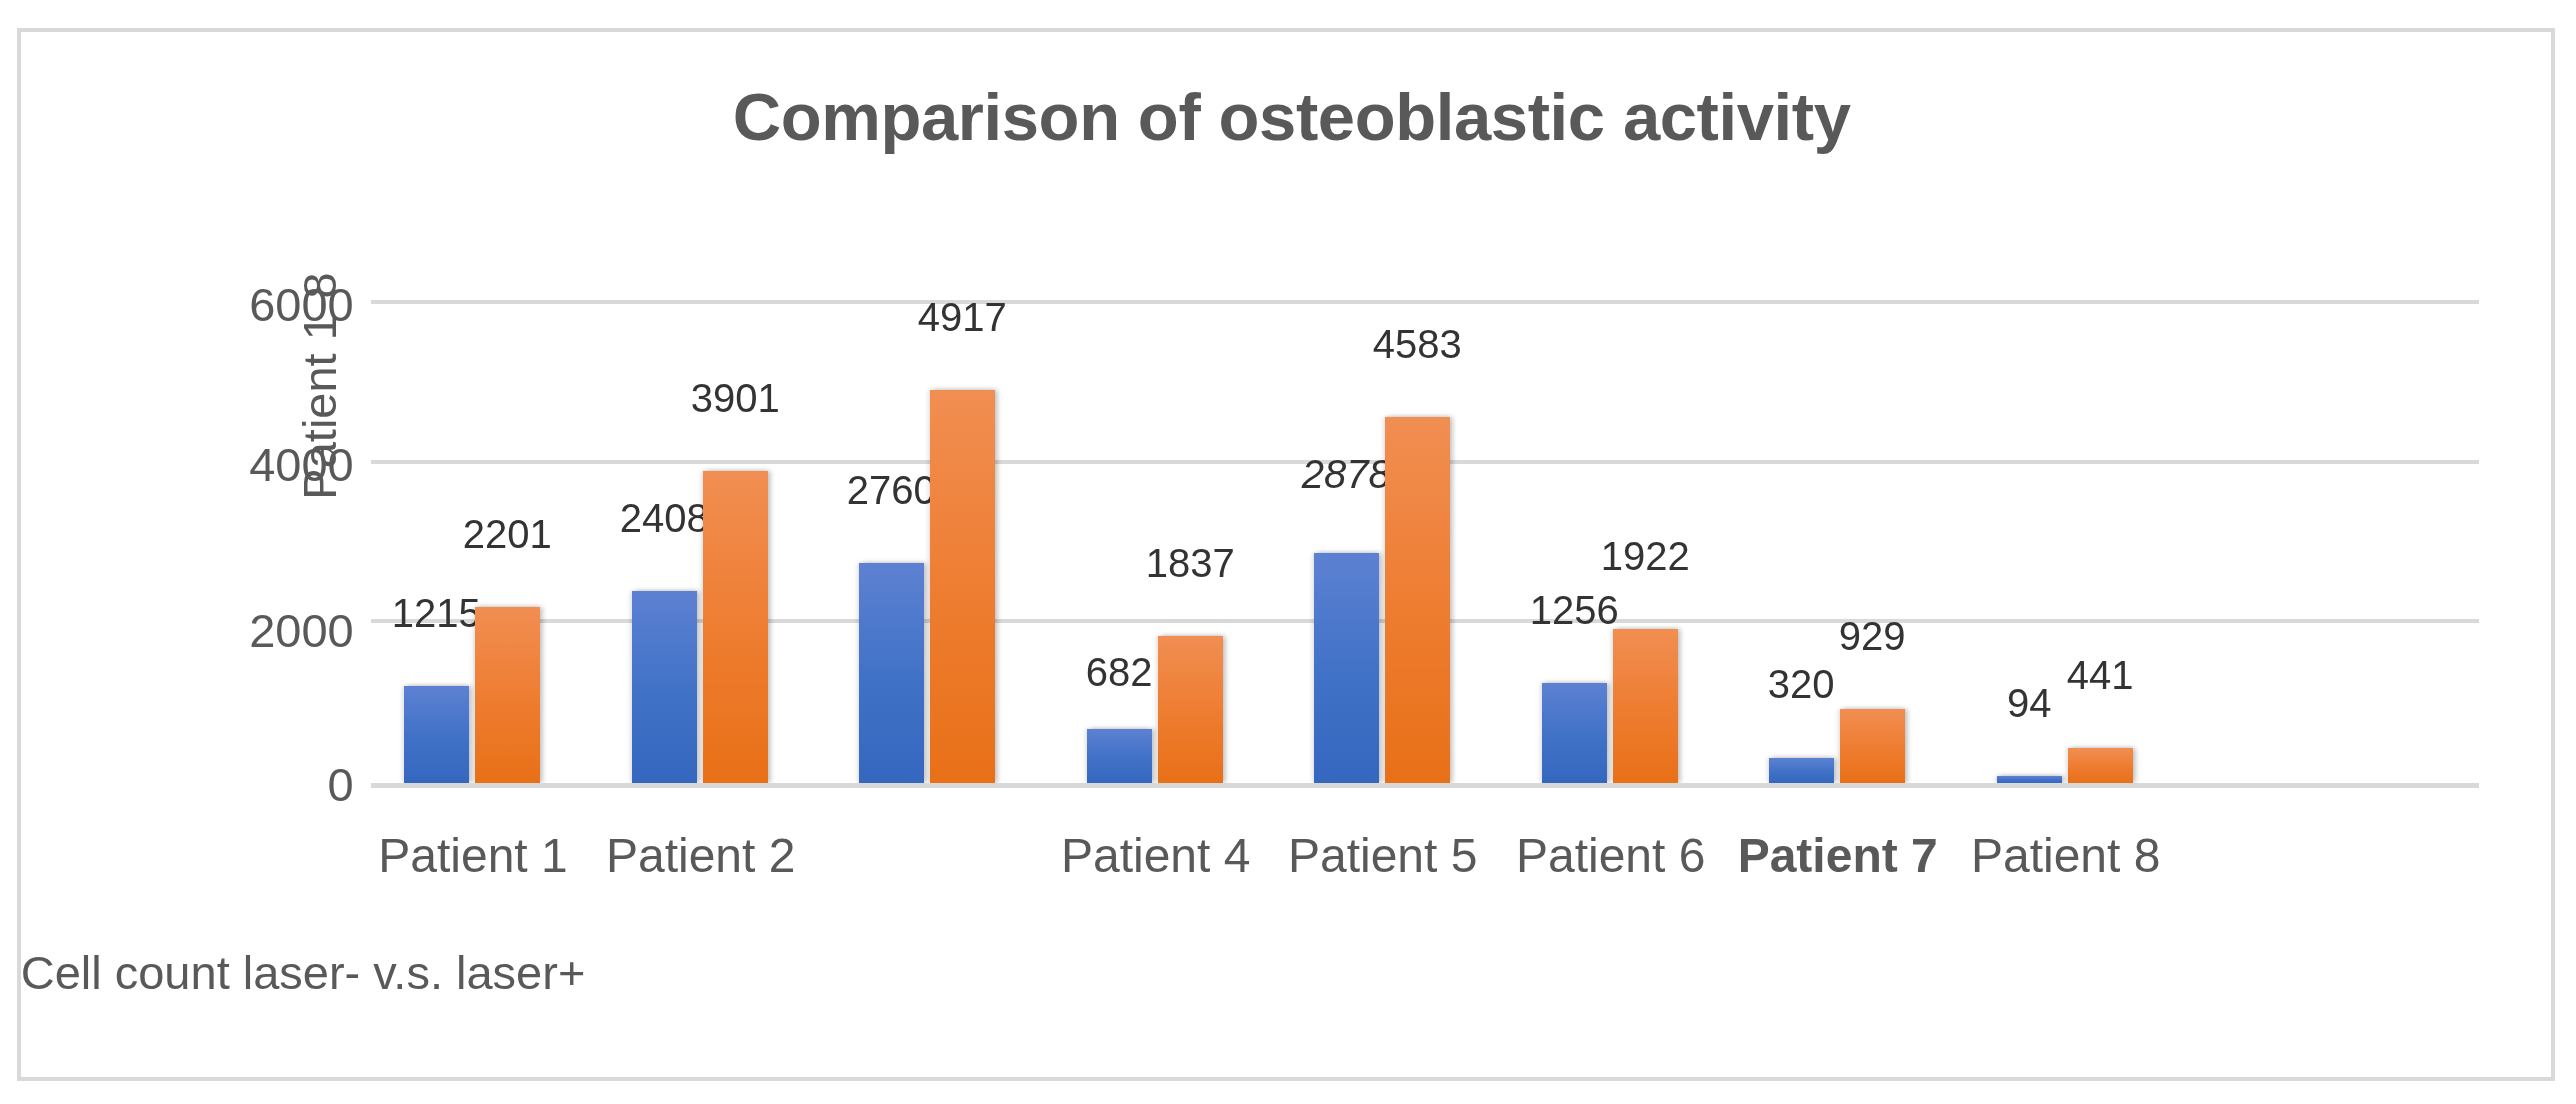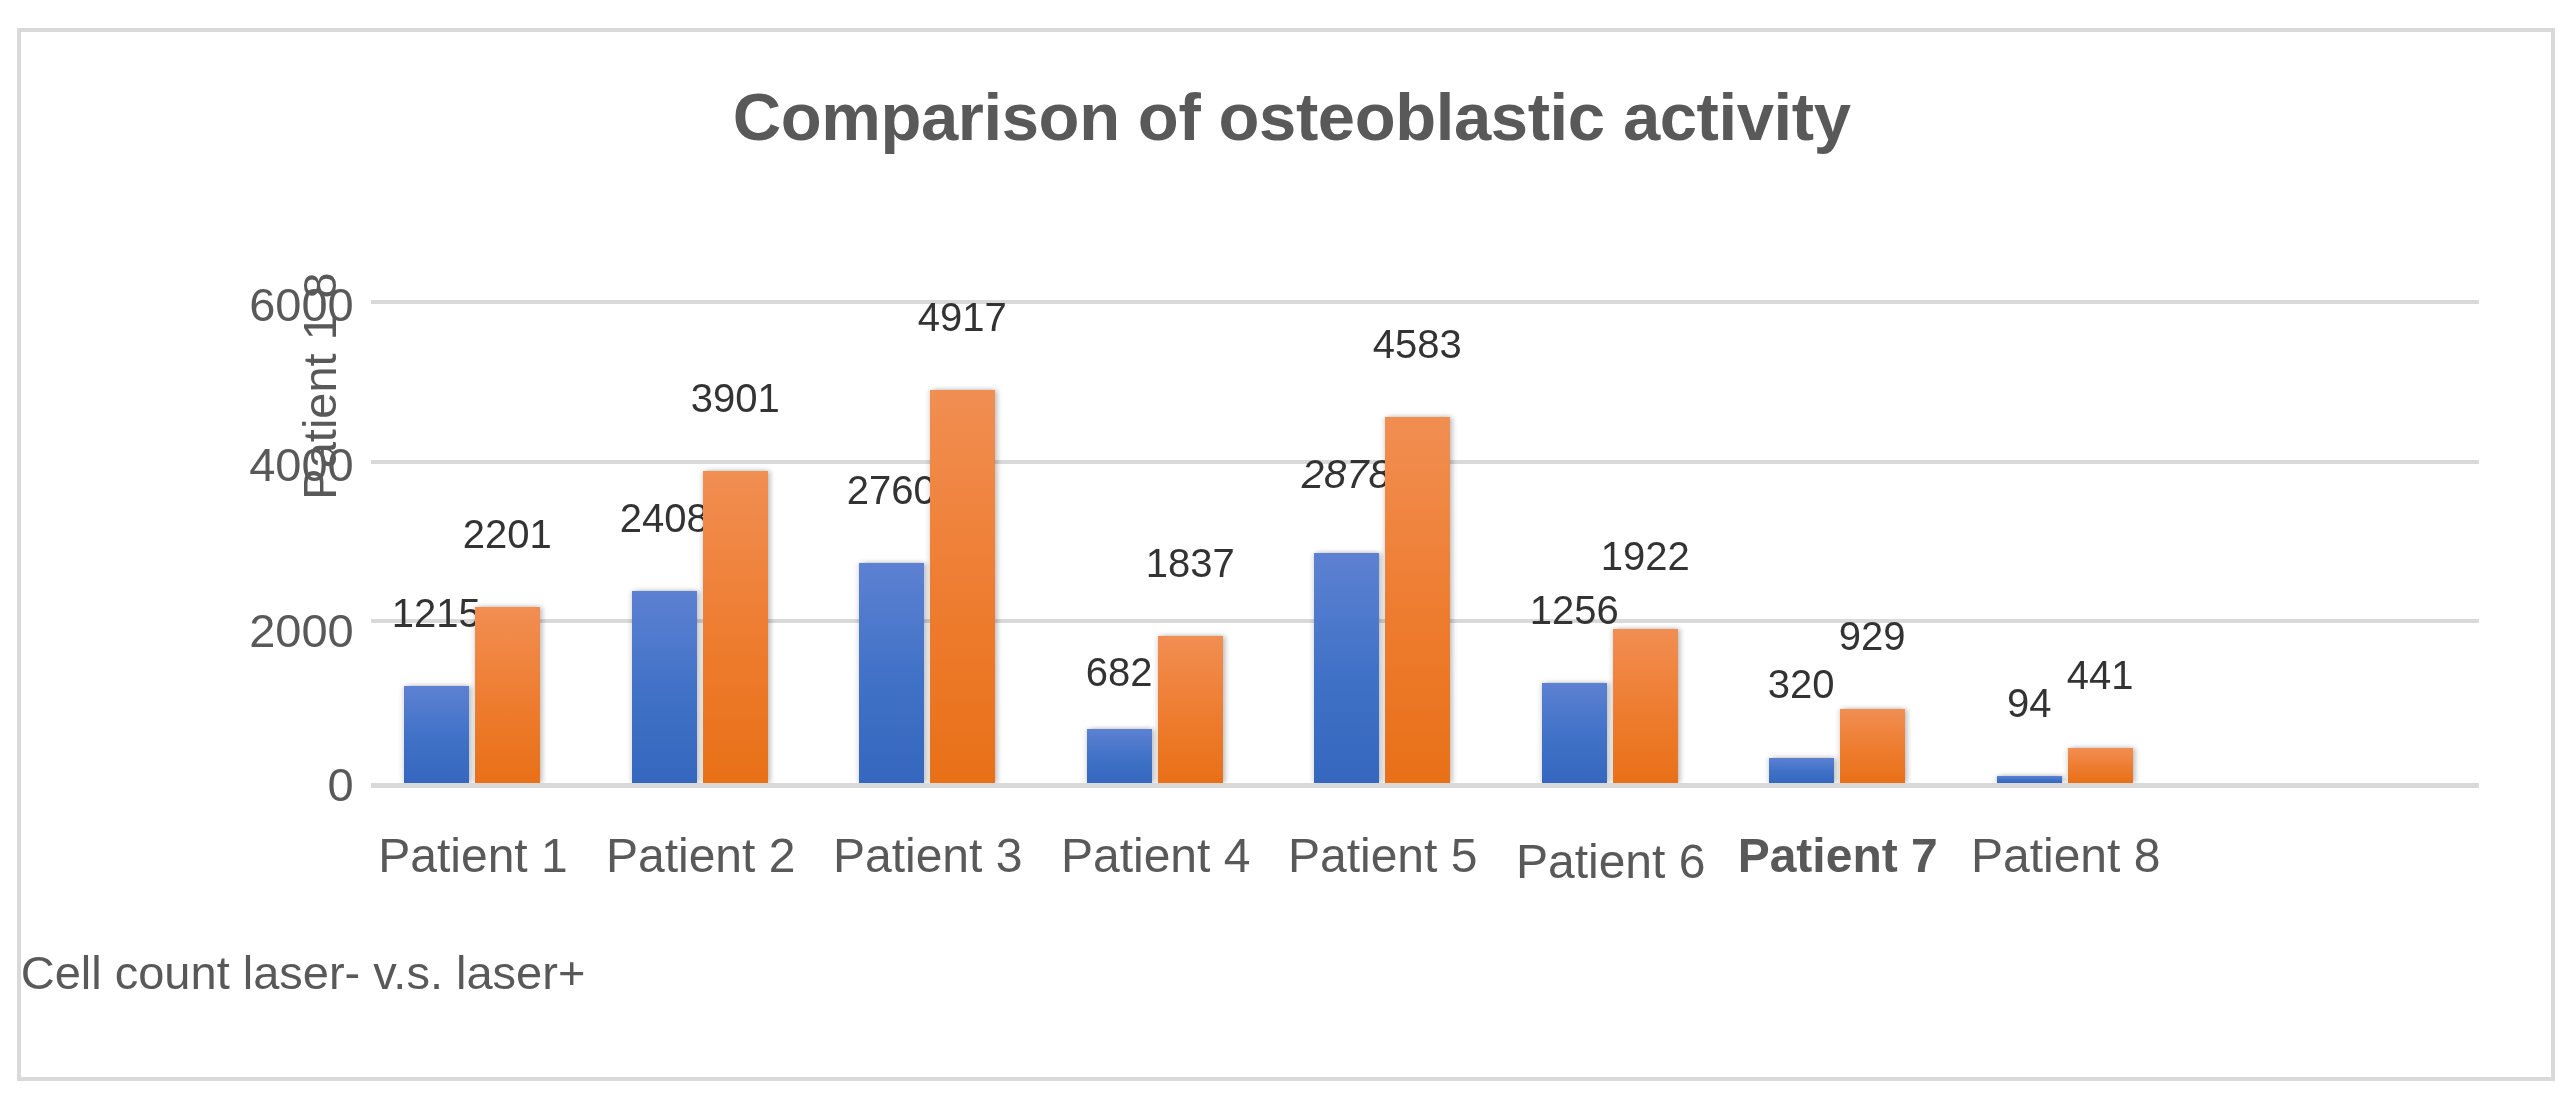--- a/index.html
+++ b/index.html
@@ -244,24 +244,23 @@
             <div class="bar-label orange-lab" style="bottom: 40px;">441</div>
           </div>
         </div>
       <div id="axis-line"></div>
     </div>
   </div>
 
   <div id="x-labels">
       <div class="x-tick" style="left: -11.7px;">Patient 1</div>
       <div class="x-tick" style="left: 216px;">Patient 2</div>
-      <div class="x-tick" style="left: 443px;">Patient 3</div>
       <div class="x-tick" style="left: 671px;">Patient 4</div>
       <div class="x-tick" style="left: 898px;">Patient 5</div>
-      <div class="x-tick" style="left: 1126px; margin-top: 6px;">Patient 6</div>
+      <div class="x-tick" style="left: 1126px;">Patient 6</div>
       <div class="x-tick" style="left: 1353px; font-weight: bold;">Patient 7</div>
       <div class="x-tick" style="left: 1581px;">Patient 8</div>
     </div>
 
   <div id="x-axis-title">Cell count laser- v.s. laser+</div>
 
 </div>
 
 
 </body></html>

